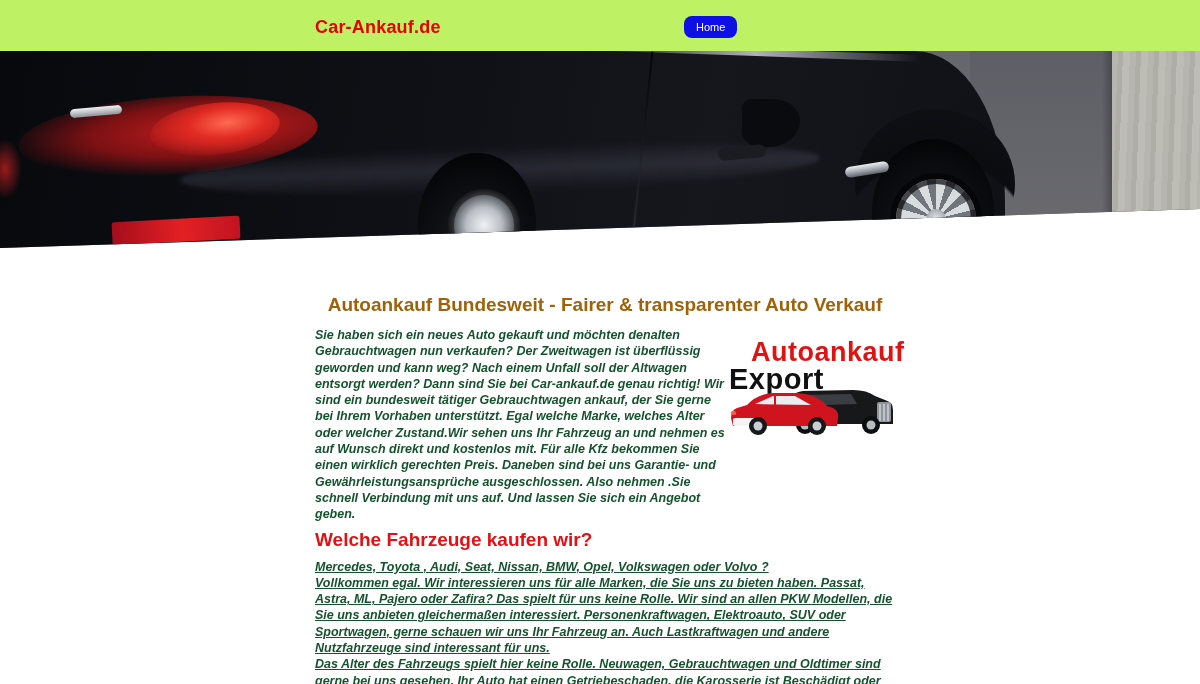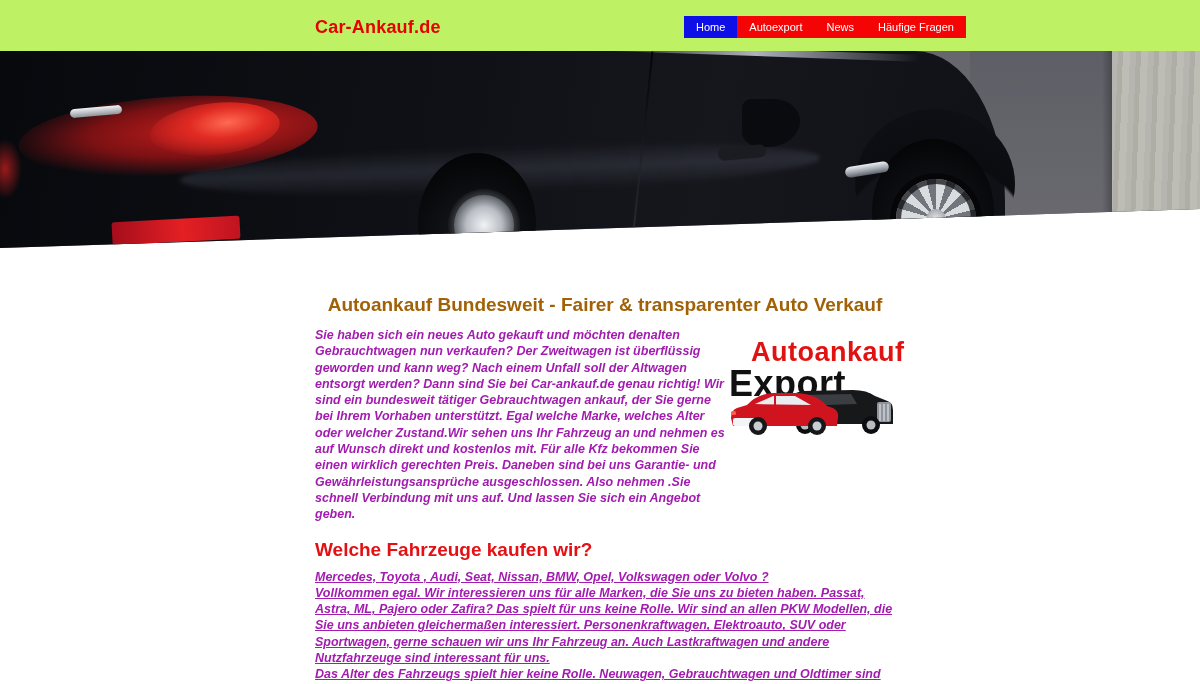--- a/index.html
+++ b/index.html
@@ -4,21 +4,21 @@
 <style>
   * { margin:0; padding:0; box-sizing:border-box; }
   html,body { width:1200px; height:684px; overflow:hidden; background:#ffffff;
               font-family:"Liberation Sans","DejaVu Sans",sans-serif; }
 
   
   .topbar { position:relative; height:51px; background:#bef264; }
   .logo { position:absolute; left:315px; top:17px; font-size:18px; font-weight:bold;
           color:#e60000; letter-spacing:.2px; cursor:pointer; }
   .nav { position:absolute; left:684px; top:16px; height:22px; display:flex; font-size:11px; }
-  .nav-item { display:flex; align-items:center; padding:0 12px; color:#ffffff; cursor:pointer; }
+  .nav-item { display:flex; align-items:center; padding:0 12px; color:#ffffff; cursor:pointer;border-radius:8px; }
   .nav-item.active { background:#0e0ee6; }
   .nav-group { display:flex; background:#f40404; }
 
   
   .hero { position:relative; height:200px; background:#66666c; overflow:hidden;
           clip-path:polygon(0 0, 1200px 0, 1200px 158px, 0 197px); }
   .wall { position:absolute; right:0; top:0; width:230px; height:100%;
           background:linear-gradient(180deg,#5e5f66,#6b6b70); }
   .pillar { position:absolute; right:0; top:0; width:88px; height:100%;
             background:repeating-linear-gradient(92deg,#b6b5af 0 6px,#aeada6 6px 11px,#bdbcb5 11px 18px); }
@@ -68,43 +68,38 @@
                box-shadow:inset 0 0 0 5px rgba(5,6,9,.7), 0 0 0 6px rgba(5,6,9,.9); }
   .front-hub { left:926px; top:158px; width:20px; height:20px;
                background:radial-gradient(circle,#e8eaec,#8b9096); }
   .fender { position:absolute; left:855px; top:58px; width:160px; height:150px;
             background:radial-gradient(circle at 50% 100%, rgba(0,0,0,0) 58%, #0b0c10 60%, #101116 100%);
             border-radius:50%; }
 
   
   .content { width:580px; margin-left:315px; }
   h1.sec { color:#a16207; font-size:19px; font-weight:bold; margin-top:43px; margin-bottom:11px;text-align:center; }
-  h2.sec { color:#e41014; font-size:19px; font-weight:bold; margin-top:16px; margin-bottom:8px; }
-  .para { color:#a21caf; font-size:12.5px; line-height:16.3px; font-style:italic; font-weight:600; }
+  h2.sec { color:#e41014; font-size:19px; font-weight:bold; margin-top:6px; margin-bottom:8px; }
+  .para { color:#14532d; font-size:12.5px; line-height:16.3px; font-style:italic; font-weight:600; }
   .intro-row { display:flex; }
   .intro-text { width:410px; }
   .badge-box { width:170px; height:95px; position:relative; margin-left:0; margin-top:10px; }
   .badge-l1 { position:absolute; left:10px; top:0; color:#e01212; font-size:27px; font-weight:bold; letter-spacing:.5px;margin-left:16px; }
-  .badge-l2 { position:absolute; left:4px; top:26px; color:#111111; font-size:36px; font-weight:bold; letter-spacing:.5px; }
+  .badge-l2 { position:absolute; left:4px; top:26px; color:#111111; font-size:29px; font-weight:bold; letter-spacing:.5px; }
   .badge-cars { position:absolute; left:0; bottom:-4px; }
   .sec-block { margin-top:2px; }
   .para-line { display:block;text-decoration:underline; }
 </style>
 </head>
 <body>
 
 <div class="topbar">
   <div class="logo">Car-Ankauf.de</div>
   <div class="nav">
     <div class="nav-item active">Home</div>
-    <div class="nav-group">
-      <div class="nav-item">Autoexport</div>
-      <div class="nav-item">News</div>
-      <div class="nav-item">Häufige Fragen</div>
-    </div>
   </div>
 </div>
 
 <div class="hero">
   <div class="wall"></div>
   <div class="pillar-shade"></div>
   <div class="pillar"></div>
   <div class="car-body"></div>
   <div class="fender"></div>
   <div class="body-sheen"></div>

